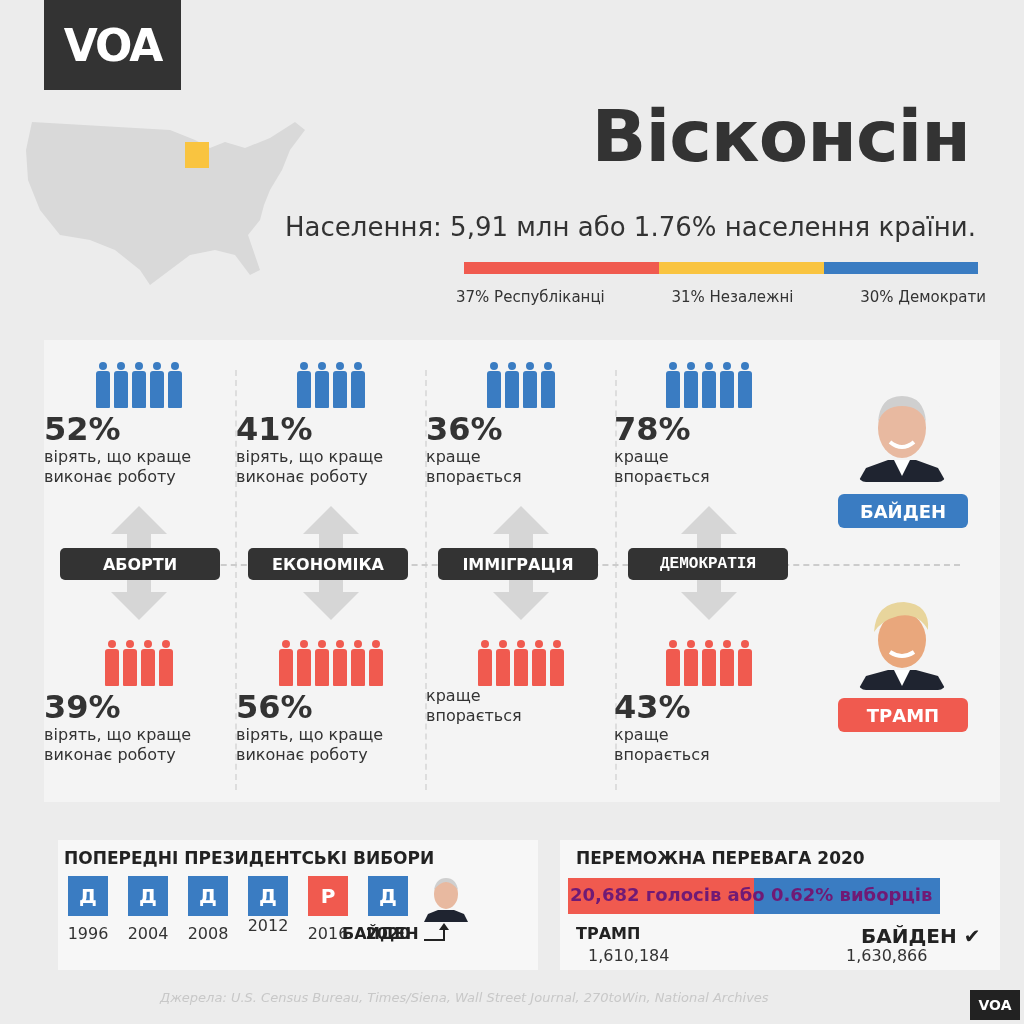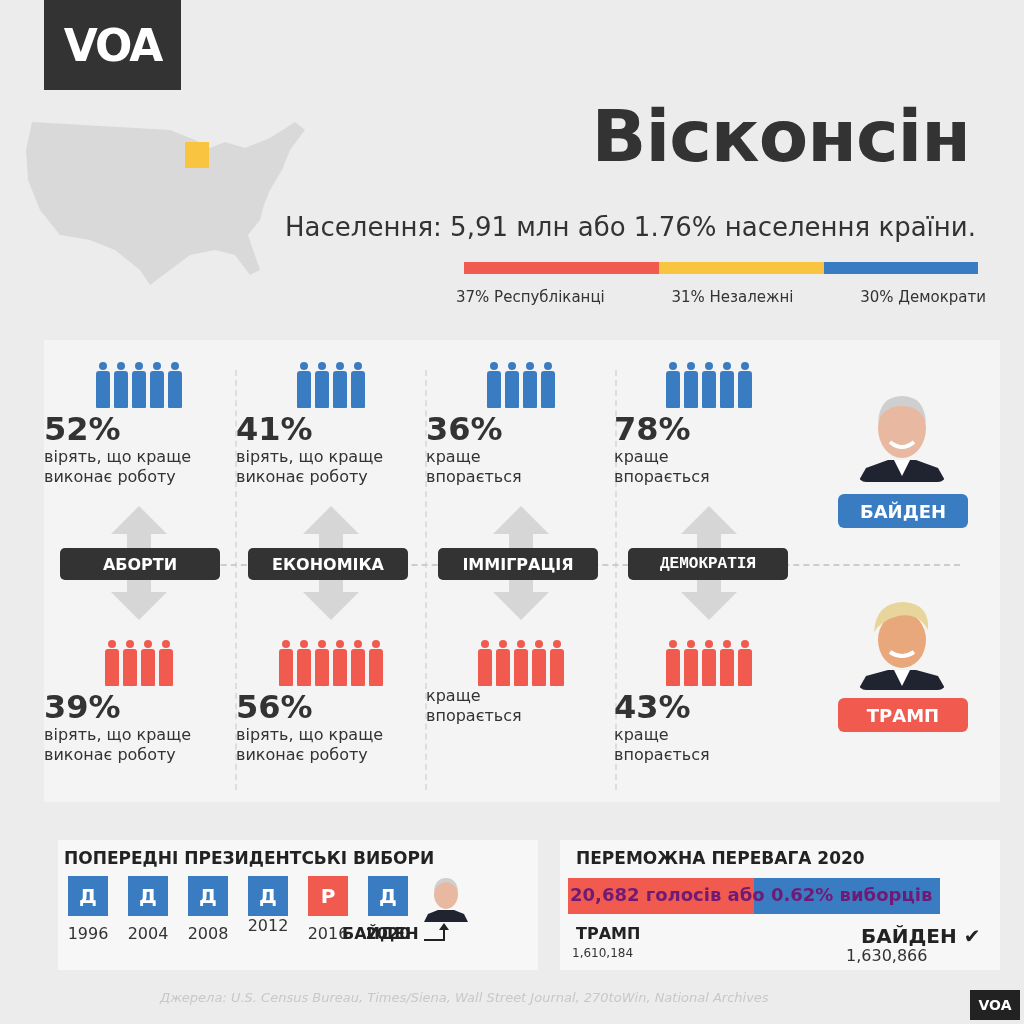--- a/index.html
+++ b/index.html
@@ -354,21 +354,21 @@
 </div>
 
 <div class="abs margin">
   <div class="sectionhead" style="position:absolute;left:16px;top:8px;">ПЕРЕМОЖНА ПЕРЕВАГА 2020</div>
   <div style="position:absolute;left:8px;top:38px;width:372px;height:36px;display:flex;">
     <div style="width:50%;background:#f05a4f;"></div>
     <div style="width:50%;background:#3a7cc2;"></div>
   </div>
   <div style="position:absolute;left:10px;top:44px;width:372px;color:#701a75;font-weight:bold;font-size:18px;white-space:nowrap;">20,682 голосів або 0.62% виборців</div>
   <div style="position:absolute;left:16px;top:84px;font-weight:bold;font-size:16px;color:#222;">ТРАМП</div>
-  <div style="position:absolute;left:12px;top:106px;font-size:12px;color:#333;">1,610,184</div>
+  <div style="position:absolute;left:28px;top:106px;font-size:16px;color:#333;">1,610,184</div>
   <div style="position:absolute;left:286px;top:84px;font-weight:bold;font-size:20px;color:#222;white-space:nowrap;margin-left:15px;">
     <span>БАЙДЕН</span>
     <span>✔</span>
   </div>
   <div style="position:absolute;left:286px;top:106px;font-size:16px;color:#333;">1,630,866</div>
 </div>
 
 <div class="abs source">Джерела: U.S. Census Bureau, Times/Siena, Wall Street Journal, 270toWin, National Archives</div>
 <div class="abs voasmall">VOA</div>
 

